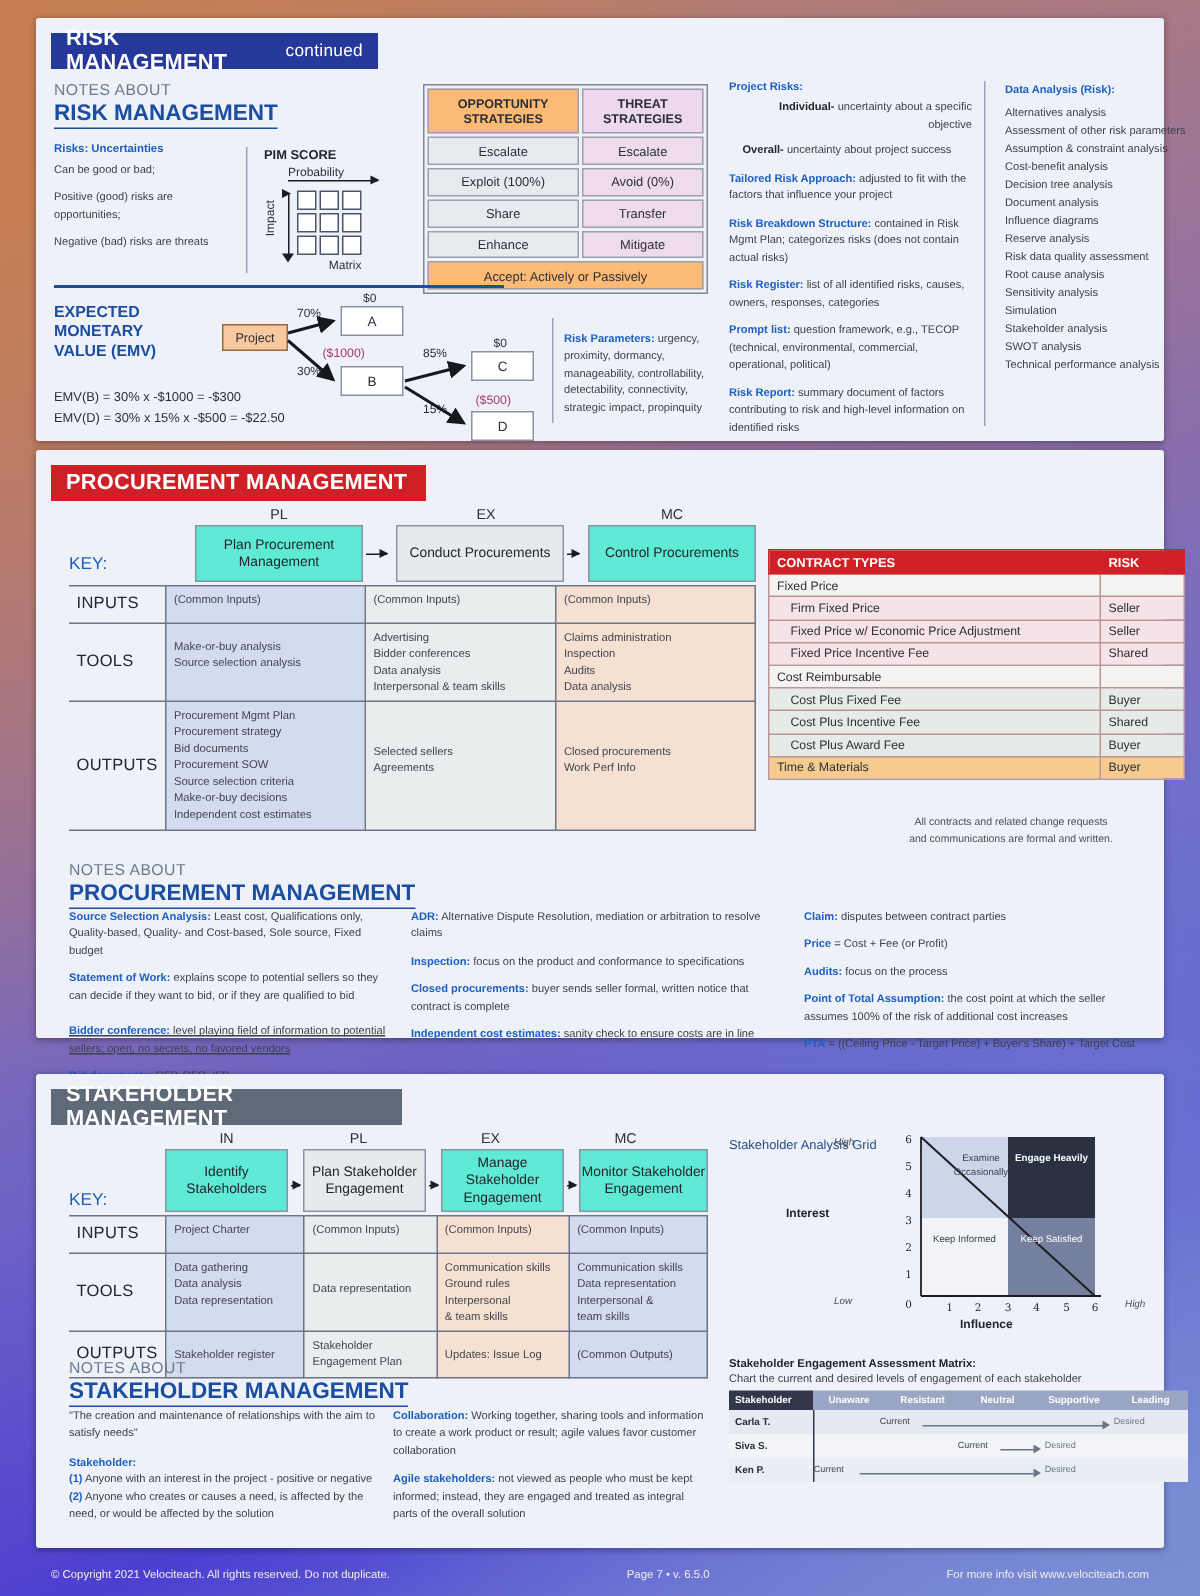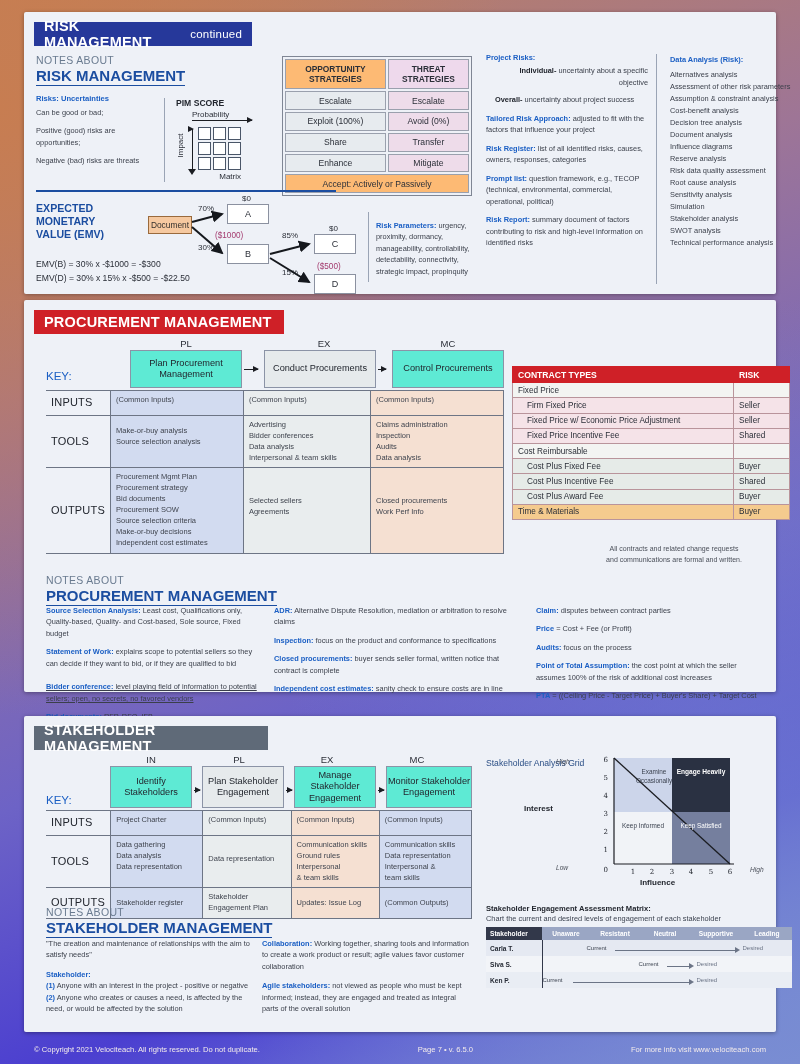--- a/index.html
+++ b/index.html
@@ -162,20 +162,21 @@
           <td class="otHL" colspan="2">Accept:  Actively or Passively</td>
         </tr>
   </tbody>
     </table>
 
   <div style="position:absolute;left:462px;top:40px;width:162px;" class="bdy">
     <div style="margin-bottom:2px;"><b>Project Risks:</b></div>
     <div style="padding-left:7px;text-align:right;"><b style="color:#22262e;">Individual-</b><span> uncertainty about a specific objective</span></div>
     <div style="padding-left:9px;margin-top:6px;"><b style="color:#22262e;">Overall-</b><span> uncertainty about project success</span></div>
     <div style="margin-top:7px;"><b>Tailored Risk Approach:</b><span> adjusted to fit with the factors that influence your project</span></div>
+    <div style="margin-top:7px;"><b>Risk Breakdown Structure:</b><span> contained in Risk Mgmt Plan; categorizes risks (does not contain actual risks)</span></div>
     <div style="margin-top:7px;"><b>Risk Register:</b><span> list of all identified risks, causes, owners, responses, categories</span></div>
     <div style="margin-top:7px;"><b>Prompt list:</b><span> question framework, e.g., TECOP (technical, environmental, commercial, operational, political)</span></div>
     <div style="margin-top:7px;"><b>Risk Report:</b><span> summary document of factors contributing to risk and high-level information on identified risks</span></div>
   </div>
 
   <div class="vdiv" style="left:632px;top:42px;height:230px;"></div>
 
   <div style="position:absolute;left:646px;top:42px;width:150px;" class="bdy">
     <div><b>Data Analysis (Risk):</b></div>
     <div style="margin-top:4px;line-height:1.62;">
@@ -198,21 +199,21 @@
   </div>
 
   <div class="hr" style="position:absolute;left:12px;top:178px;width:300px;"></div>
 
   <div style="position:absolute;left:12px;top:190px;width:92px;color:#1b4da0;font-size:10.6px;font-weight:bold;line-height:1.25;">EXPECTED MONETARY VALUE (EMV)</div>
   <div style="position:absolute;left:12px;top:246px;font-size:8.6px;color:#2b2f38;line-height:1.6;">
     <div>EMV(B) = 30% x -$1000 = -$300</div>
     <div>EMV(D) = 30% x 15% x -$500 = -$22.50</div>
   </div>
 
-  <div class="emvproj" style="left:124px;top:204px;width:44px;height:18px;">Document</div>
+  <div class="emvproj" style="left:124px;top:204px;width:44px;height:18px;">Project</div>
   <div class="emvbox" style="left:203px;top:192px;width:42px;height:20px;">A</div>
   <div class="emvbox" style="left:203px;top:232px;width:42px;height:20px;">B</div>
   <div class="emvbox" style="left:290px;top:222px;width:42px;height:20px;">C</div>
   <div class="emvbox" style="left:290px;top:262px;width:42px;height:20px;">D</div>
 
   <div class="money" style="left:218px;top:182px;">$0</div>
   <div class="neg" style="left:191px;top:219px;">($1000)</div>
   <div class="money" style="left:305px;top:212px;">$0</div>
   <div class="neg" style="left:293px;top:250px;">($500)</div>
 

